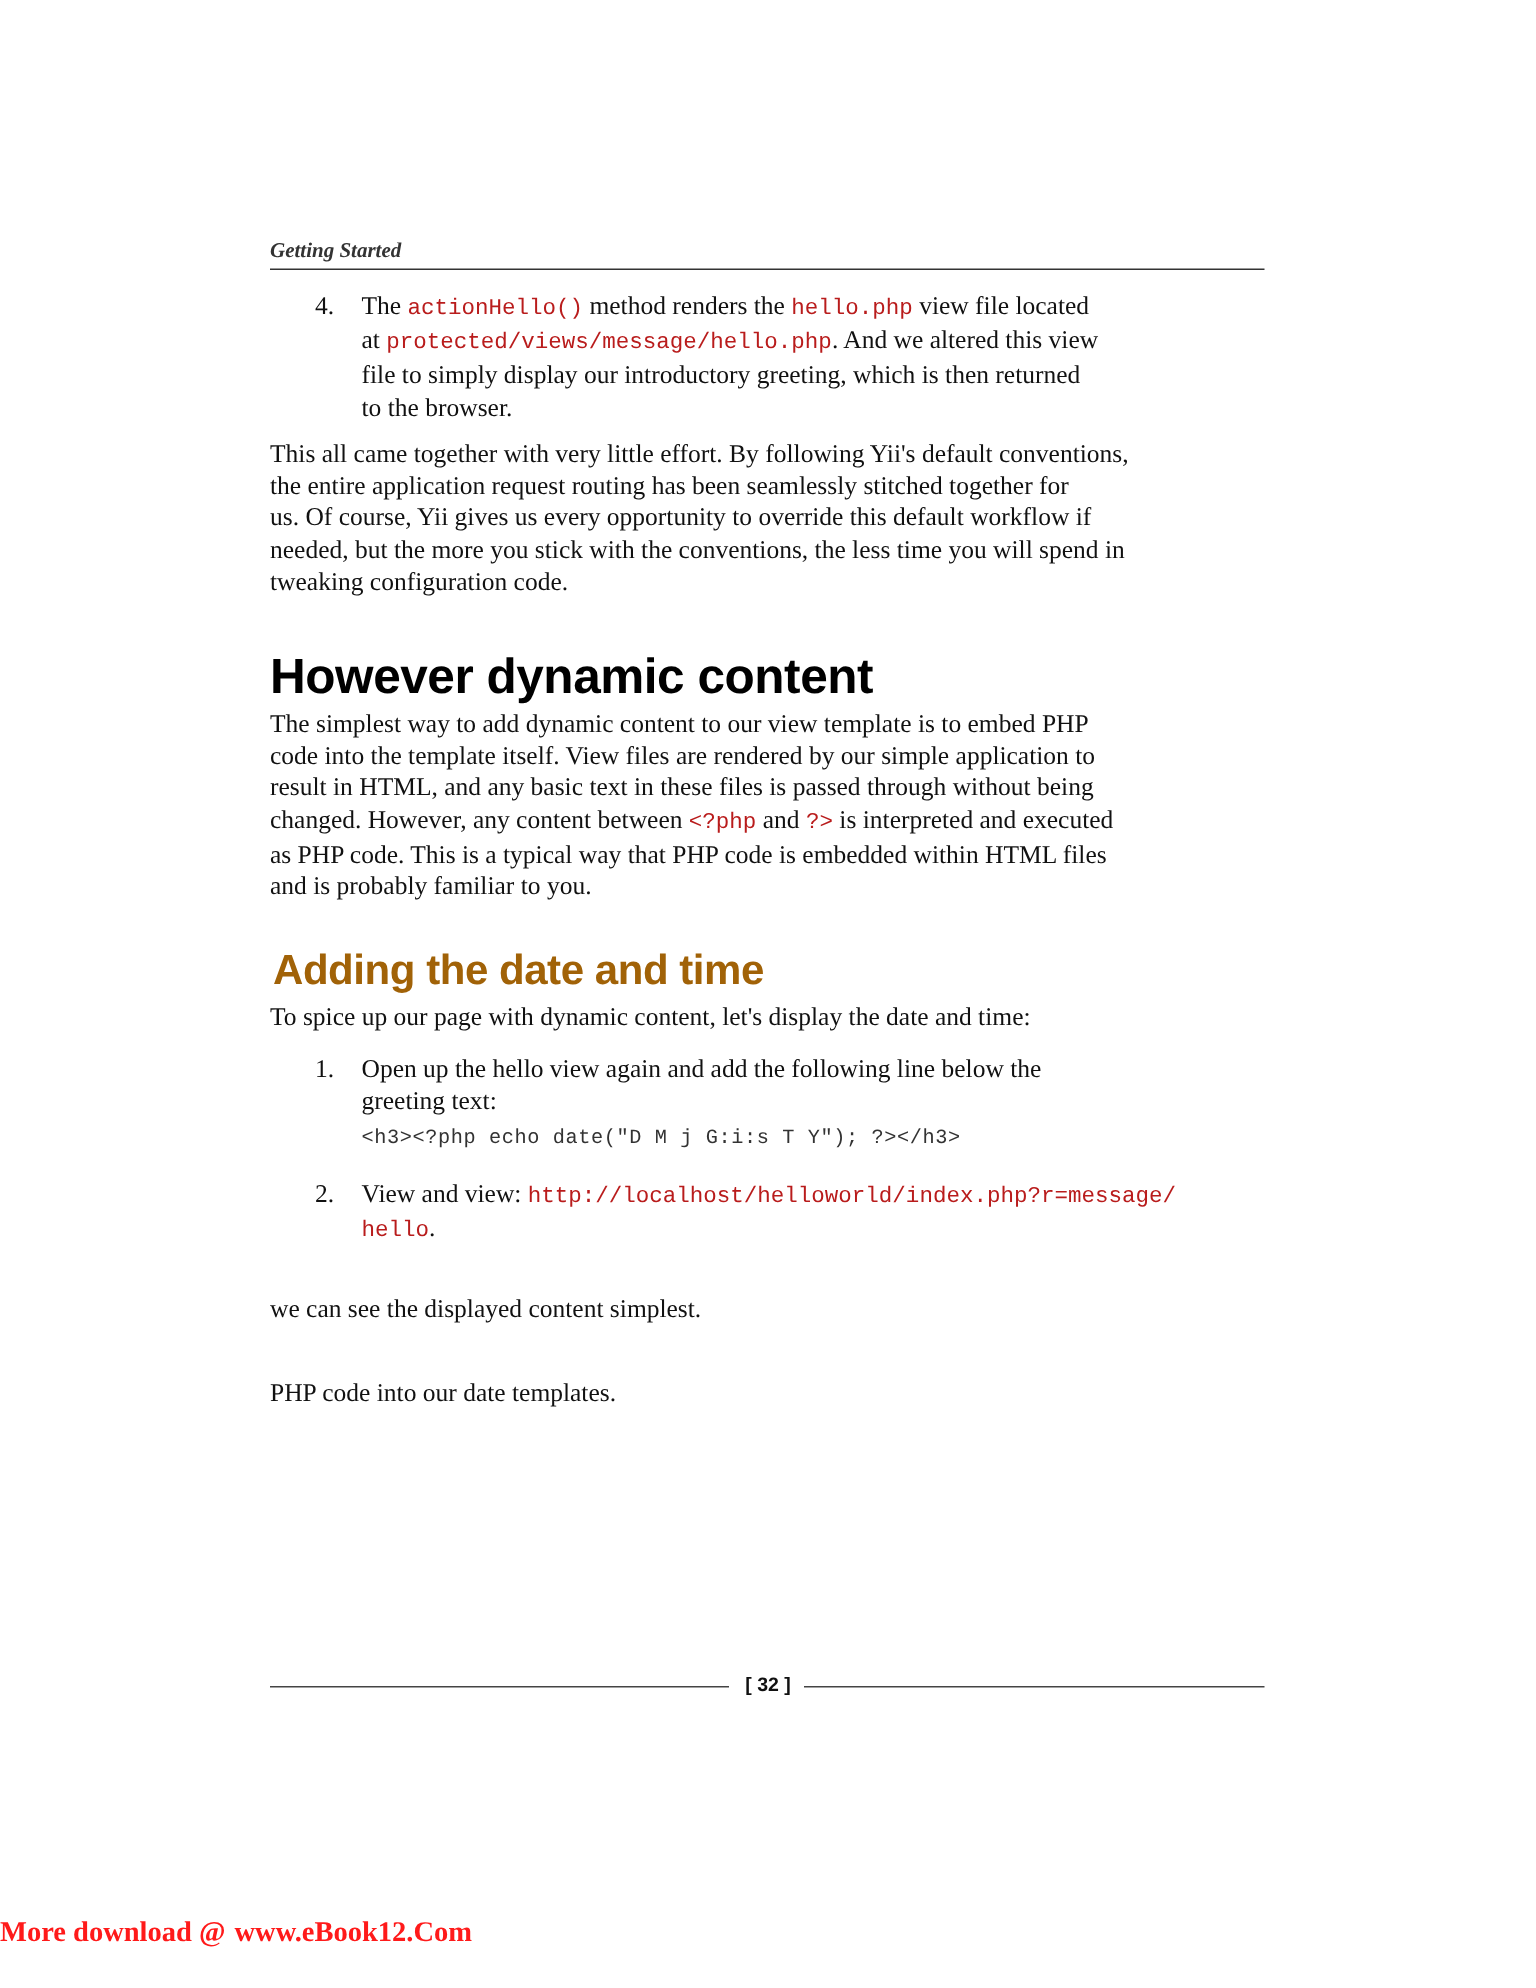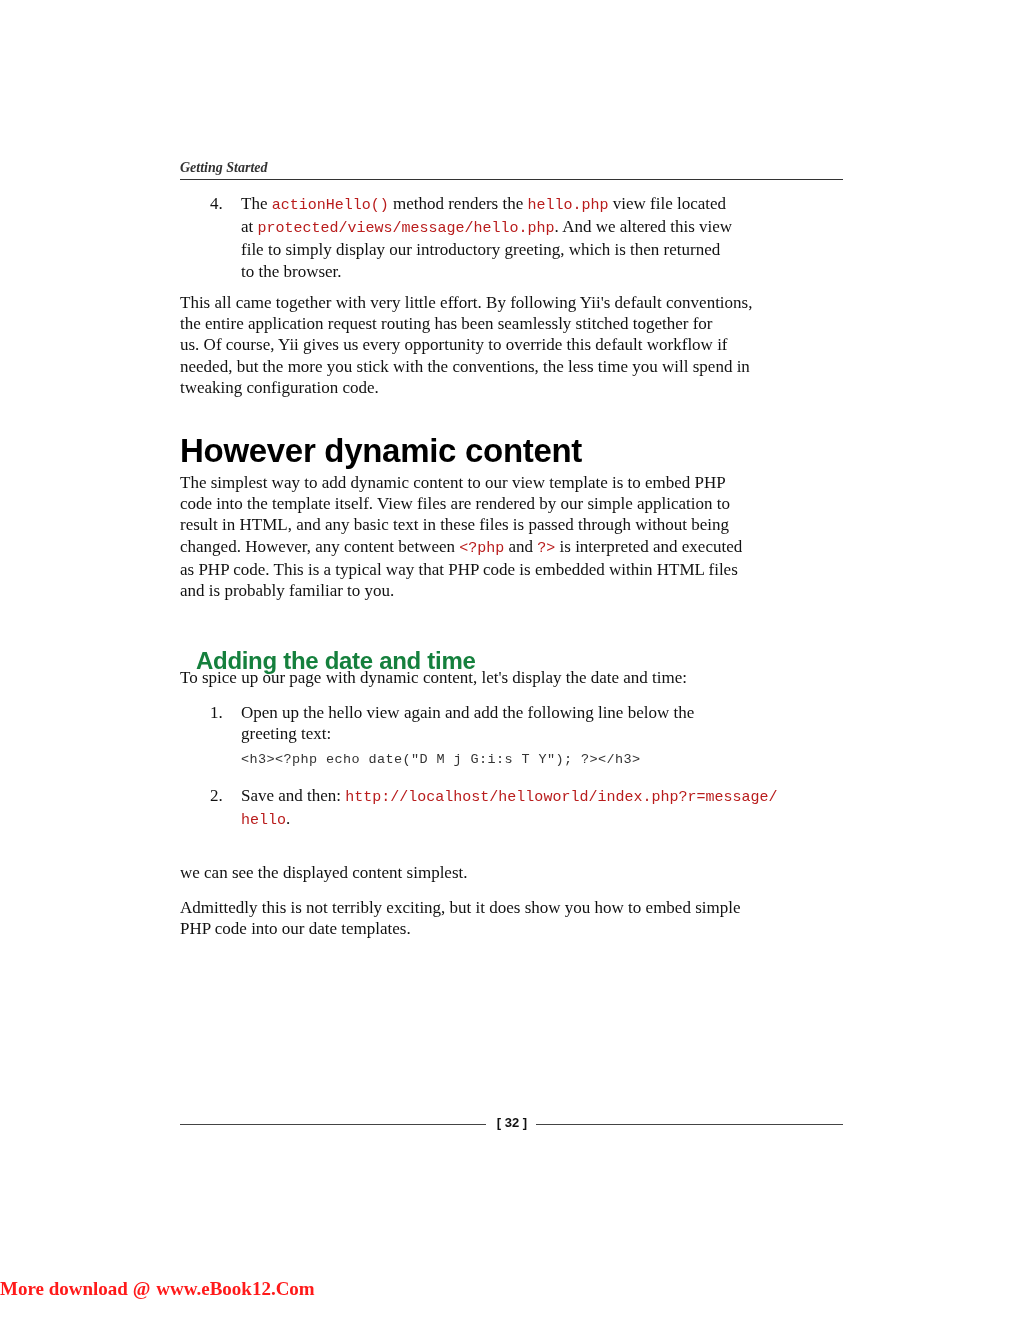--- a/index.html
+++ b/index.html
@@ -14,22 +14,22 @@
 
   .body-text { font-family: "Liberation Serif", "DejaVu Serif", serif; font-size: 17px; line-height: 21.2px; color: #111; }
   .block { position: absolute; left: 180px; width: 665px; }
 
   .ol-item { position: absolute; left: 180px; width: 665px; }
   .ol-num { position: absolute; left: 30px; top: 0; }
   .ol-text { position: absolute; left: 61px; top: 0; width: 600px; }
 
   h1.section { position: absolute; left: 180px; top: 432px; margin: 0;
     font-family: "Liberation Sans", sans-serif; font-weight: bold; font-size: 33px; line-height: 38px; color: #000; letter-spacing: -0.3px; }
-  h2.subsection { position: absolute; left: 180px; top: 628px; margin: 16px;
-    font-family: "Liberation Sans", sans-serif; font-weight: bold; font-size: 24px; line-height: 34px; color: #15803d; letter-spacing: -0.3px; }
+  h2.subsection { position: absolute; left: 180px; top: 628px; margin: 2px;
+    font-family: "Liberation Sans", sans-serif; font-weight: bold; font-size: 28px; line-height: 34px; color: #a16207; letter-spacing: -0.3px; }
 
   .code-line { position: absolute; left: 241px; top: 752px;
     font-family: "Liberation Mono", monospace; font-size: 13.5px; color: #333; letter-spacing: 0.4px; }
 
   .footer-rule { position: absolute; top: 1124px; height: 1px; background: #444; }
   .page-number { position: absolute; left: 490px; top: 1115px; width: 44px; text-align: center;
     font-family: Liberation Sans, sans-serif; font-size: 13px; font-weight: bold; color: #111; }
 
   .promo { position: absolute; left: 0; top: 1278px; width: 1024px; text-align: left;
     font-family: "Liberation Serif", serif; font-weight: bold; font-size: 19px; color: #ff1a1a; }
@@ -56,25 +56,25 @@
 <div class="block body-text" style="top:667px;">To spice up our page with dynamic content, let's display the date and time:</div>
 
 <div class="ol-item body-text" style="top:702px;">
   <span class="ol-num">1.</span>
   <div class="ol-text"><span>Open up the hello view again and add the following line below the</span><br><span>greeting text:</span></div>
 </div>
 <div class="code-line">&lt;h3&gt;&lt;?php echo date("D M j G:i:s T Y"); ?&gt;&lt;/h3&gt;</div>
 
 <div class="ol-item body-text" style="top:785px;">
   <span class="ol-num">2.</span>
-  <div class="ol-text"><span>Save and then: </span><span class="mono">http://localhost/helloworld/index.php?r=message/</span><br><span class="mono">hello</span><span>.</span></div>
+  <div class="ol-text"><span>View and view: </span><span class="mono">http://localhost/helloworld/index.php?r=message/</span><br><span class="mono">hello</span><span>.</span></div>
 </div>
 
 <div class="block body-text" style="top:841px;"><br><span>we can see the displayed content simplest.</span></div>
-<div class="block body-text" style="top:897px;"><span>Admittedly this is not terribly exciting, but it does show you how to embed simple</span><br><span>PHP code into our date templates.</span></div>
+<div class="block body-text" style="top:897px;"><br><span>PHP code into our date templates.</span></div>
 
 <div class="footer-rule" style="left:180px; width:306px;"></div>
 <div class="page-number">[ 32 ]</div>
 <div class="footer-rule" style="left:536px; width:307px;"></div>
 
 <div class="promo" style="color: rgb(255, 26, 26);">
   <span>More download @</span><span class="gap"></span><span>www.eBook12.Com</span>
 </div>
 
 </body></html>

